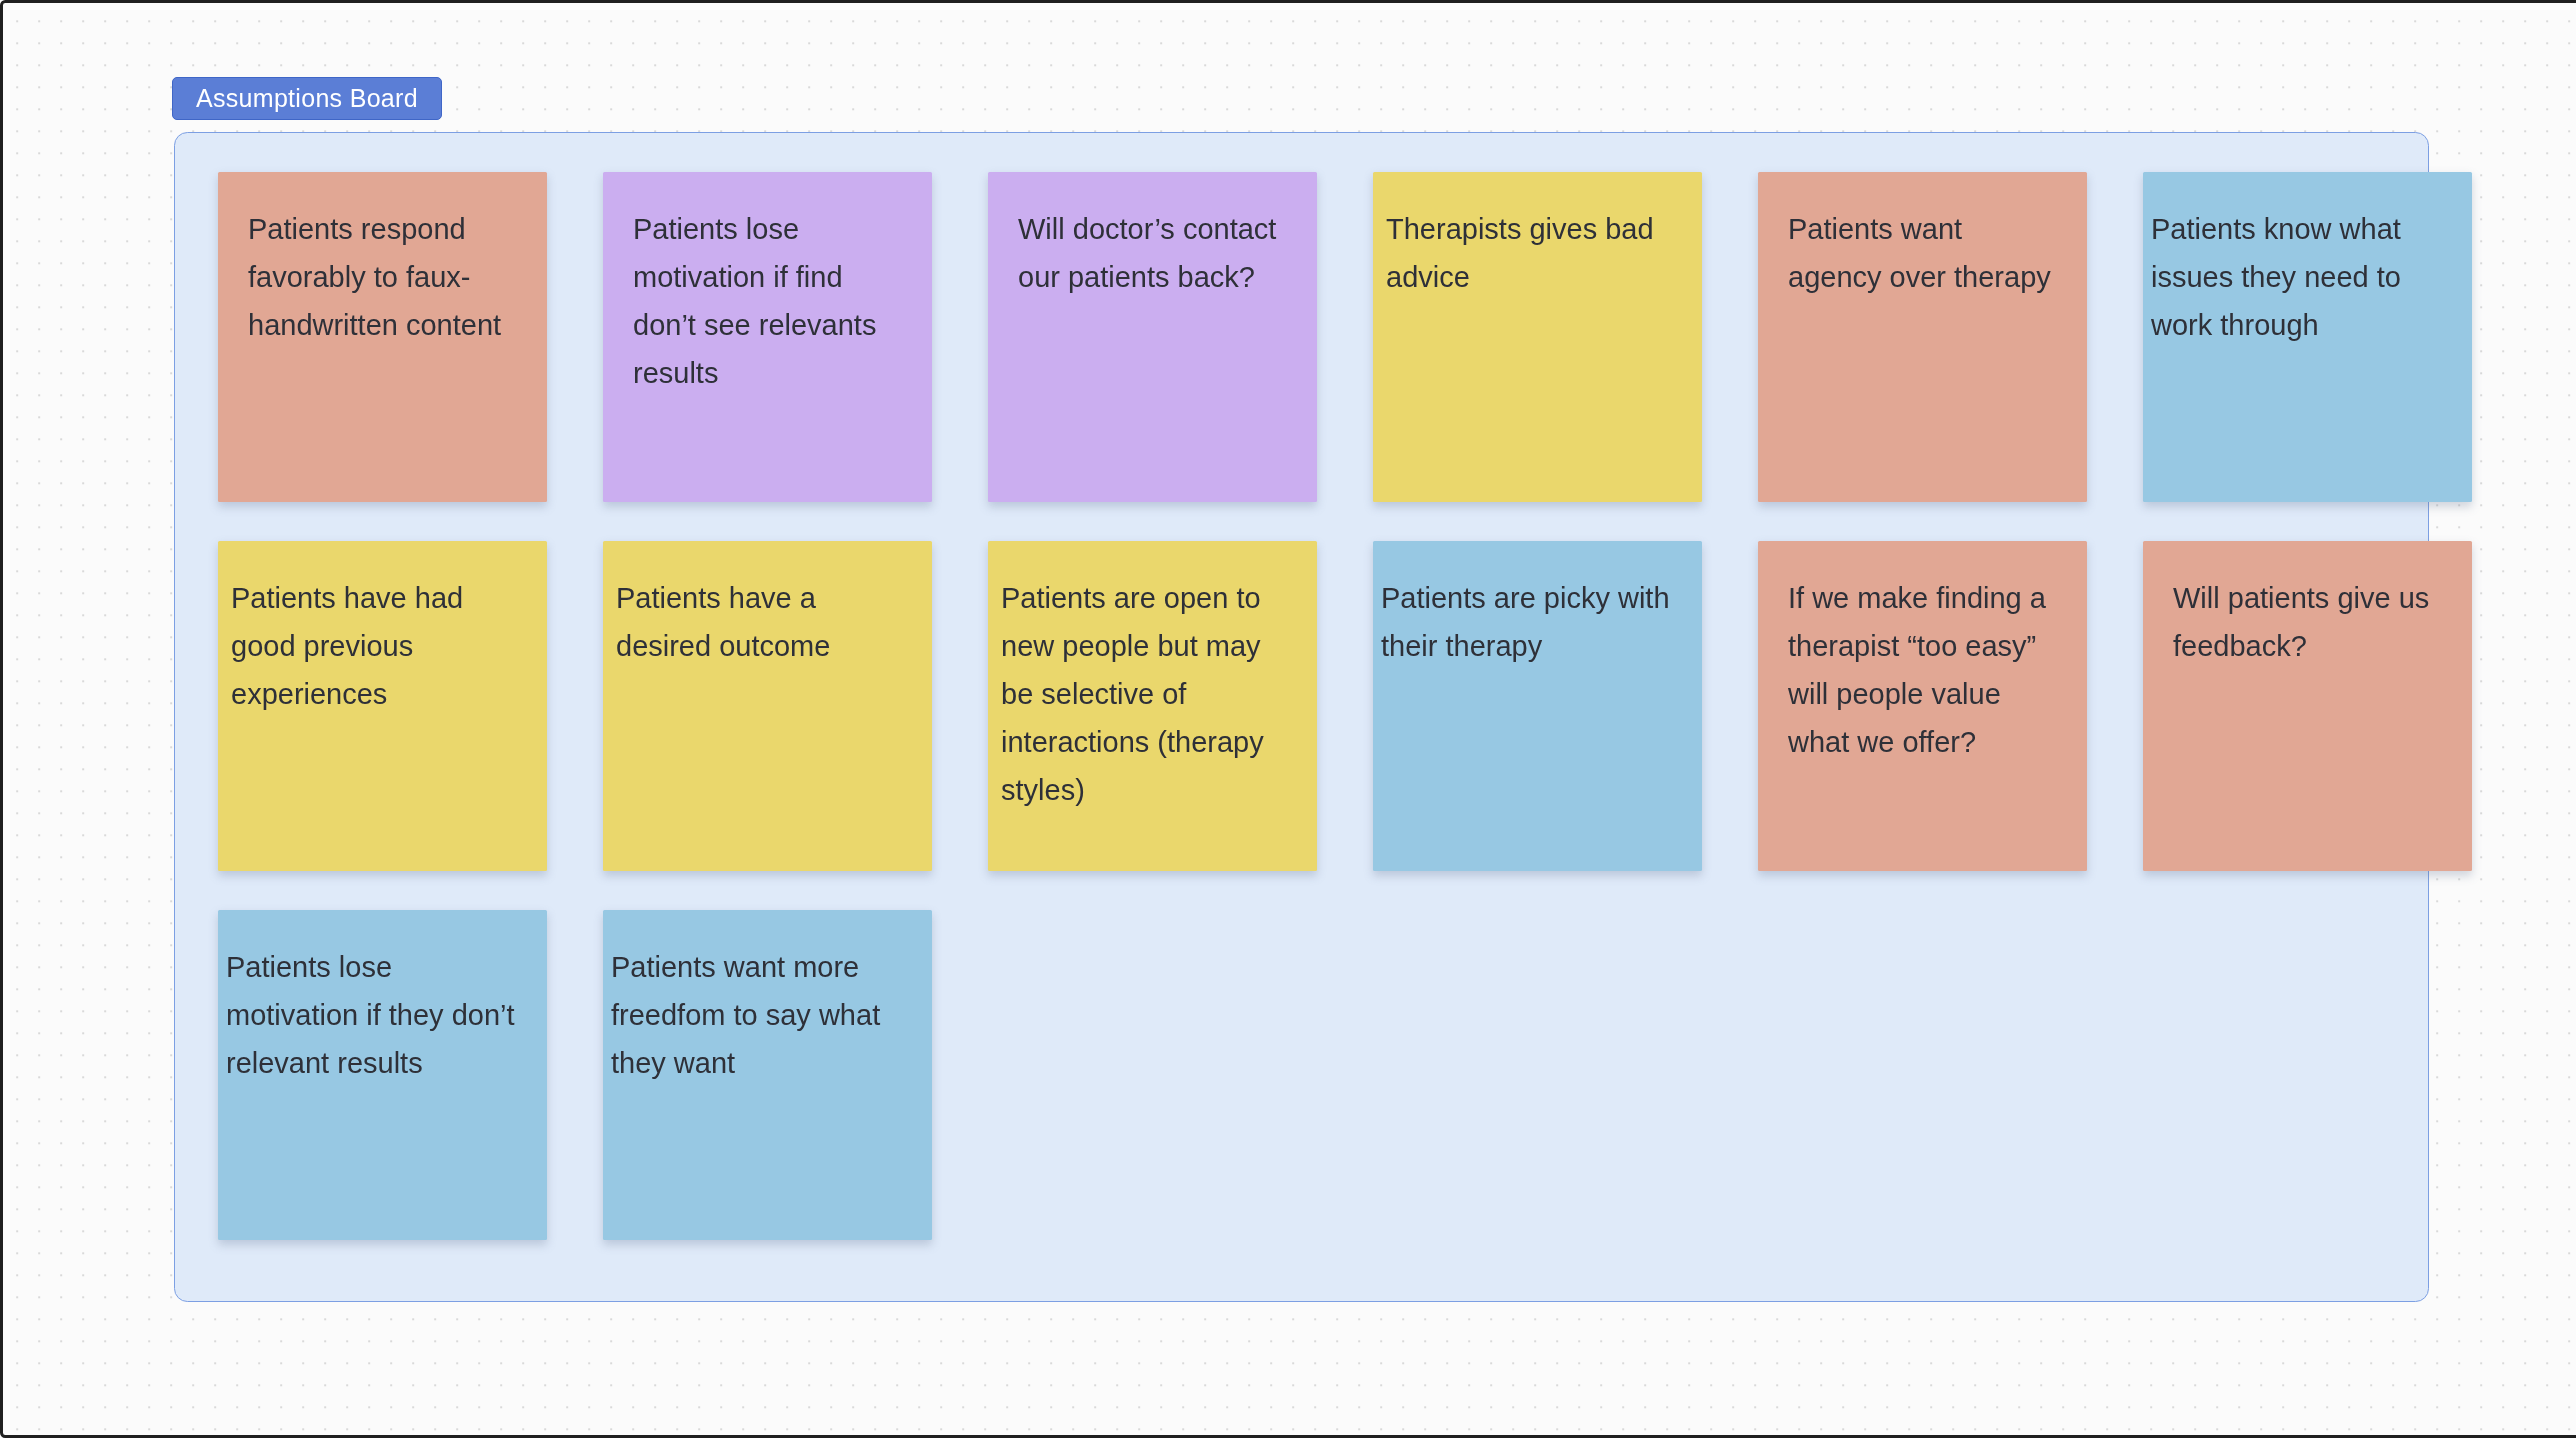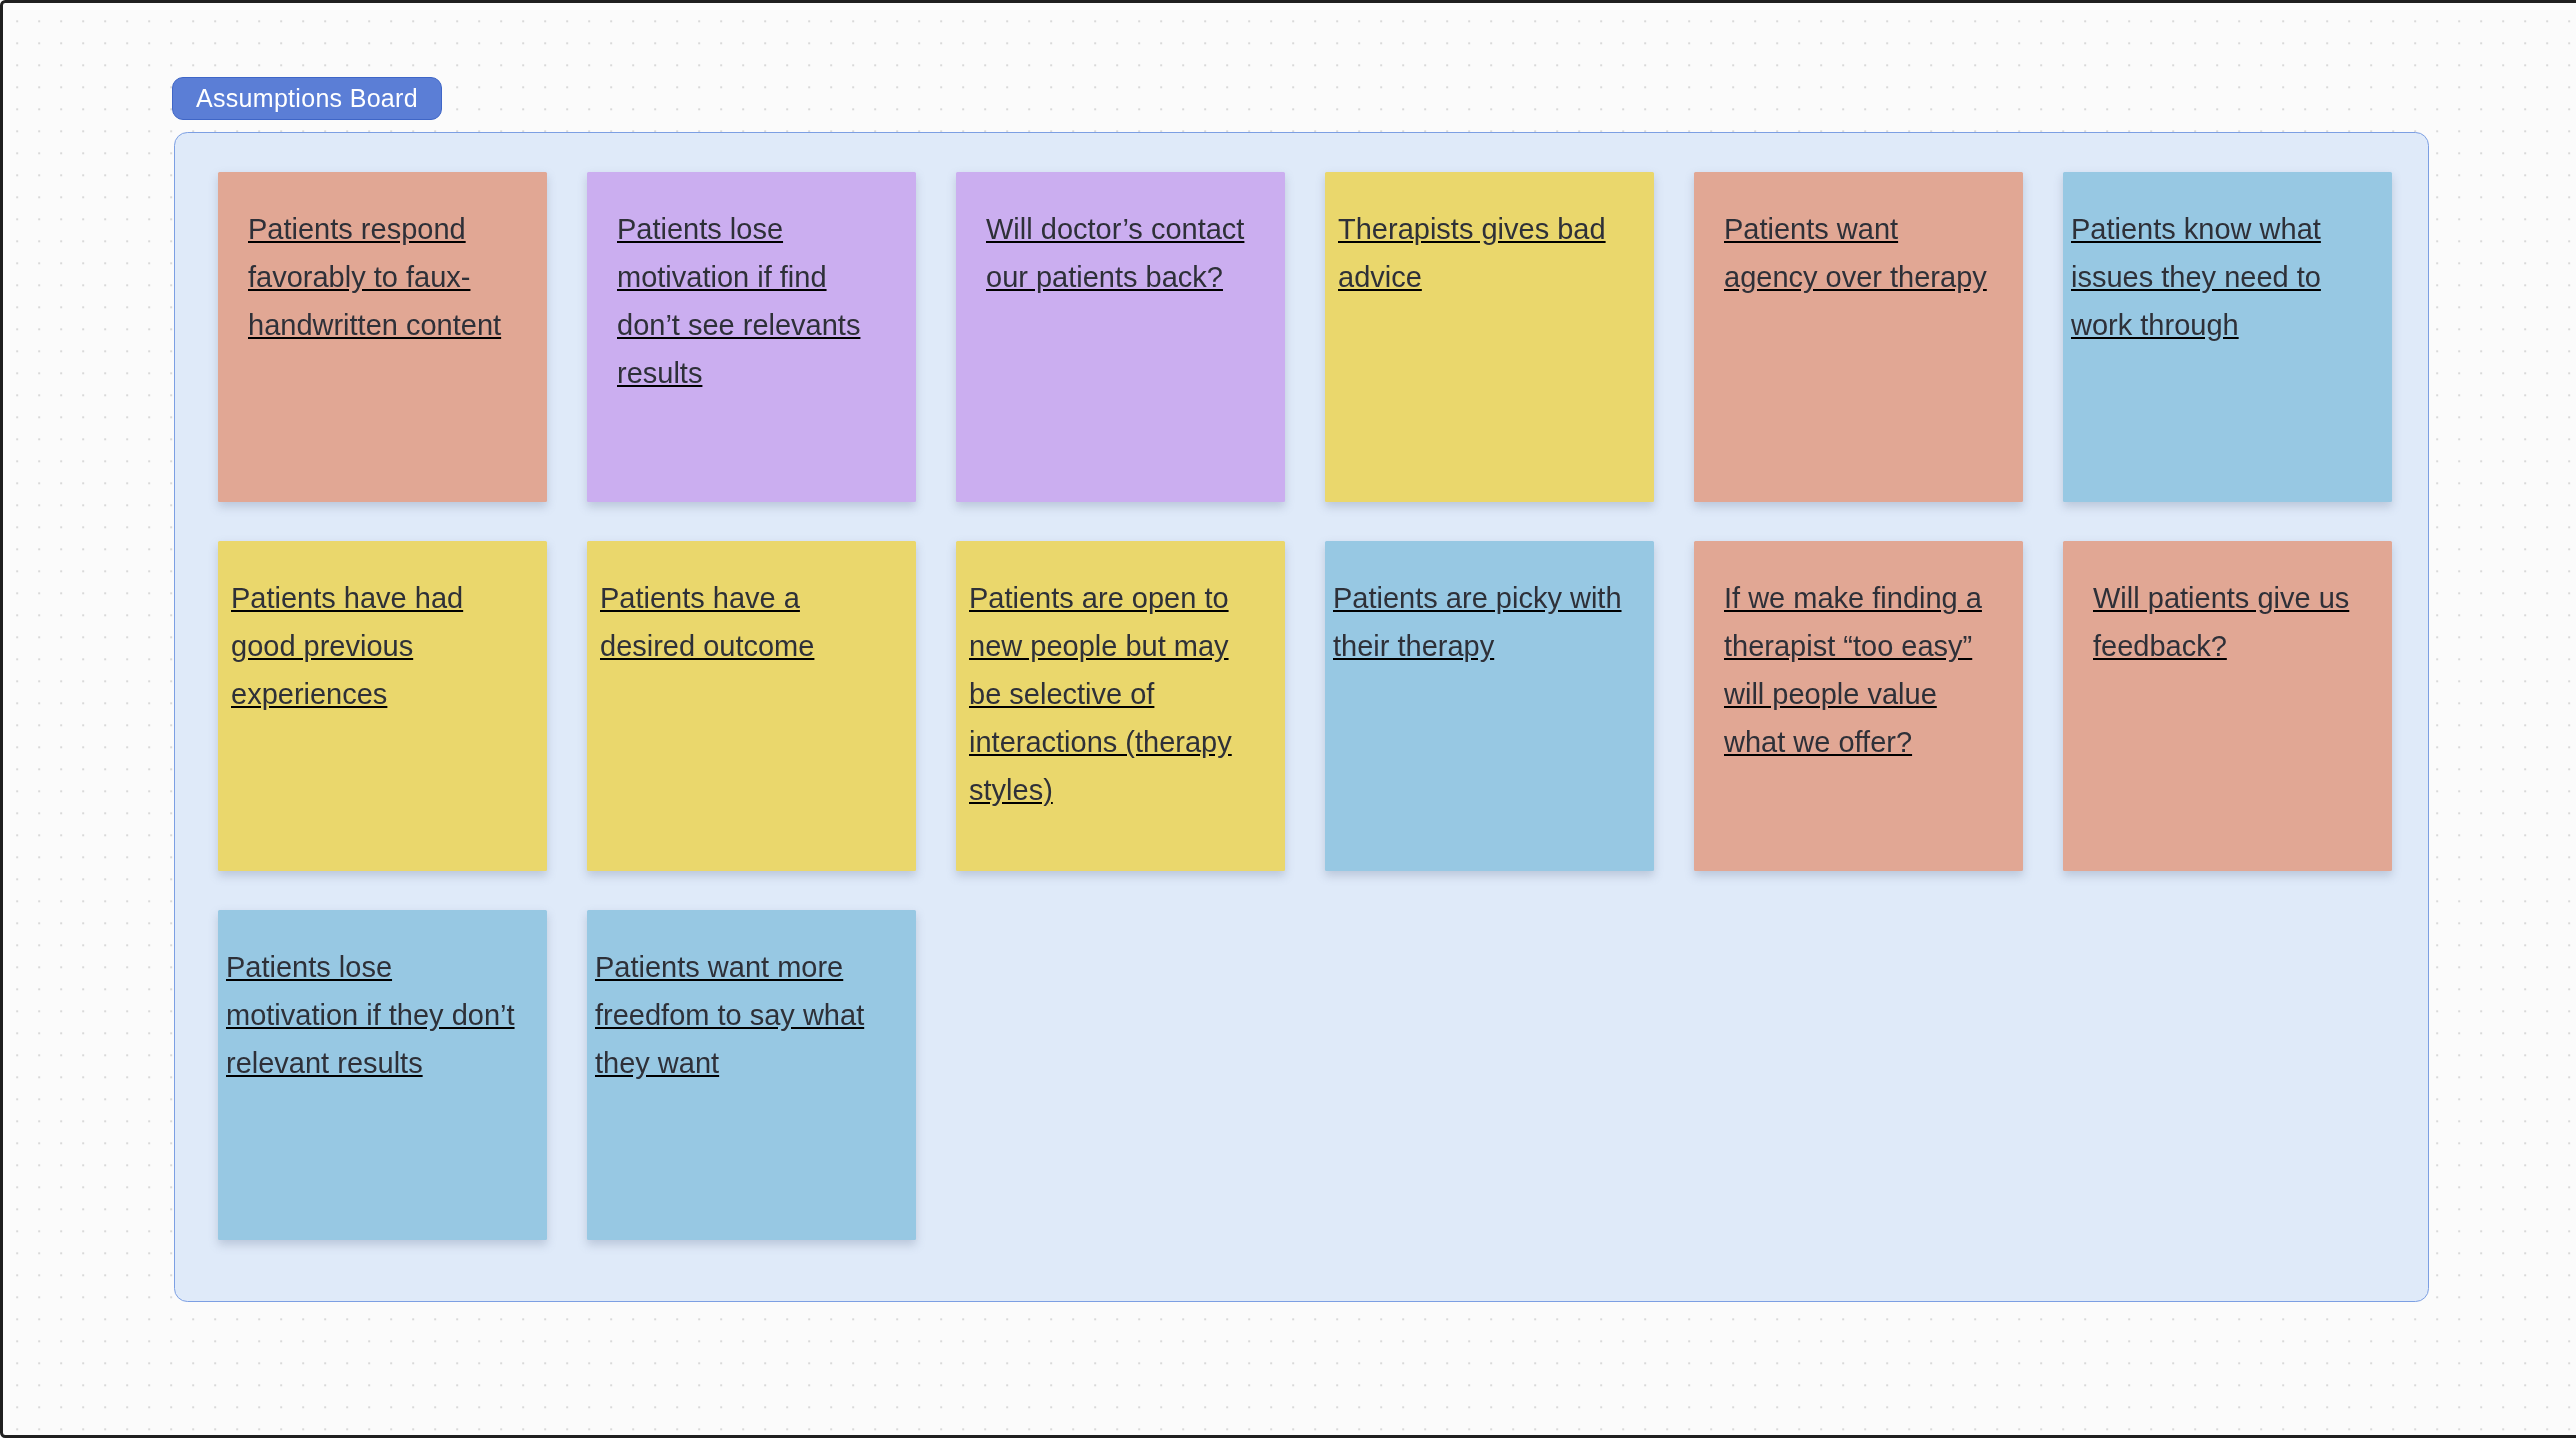--- a/index.html
+++ b/index.html
@@ -28,21 +28,21 @@
   .board-label {
     position: absolute;
     left: 172px;
     top: 77px;
     height: 43px;
     padding: 0 23px;
     display: inline-flex;
     align-items: center;
     background: var(--label-bg, #5B7ED6);
     border: 1.5px solid var(--label-border, #3F66C7);
-    border-radius: 11px;
+    border-radius: 5px;
     box-sizing: border-box;
     z-index: 10;
   }
   .board-label span {
     color: var(--label-text, #FFFFFF);
     font-size: 25px;
     font-weight: 500;
     letter-spacing: 0.3px;
     white-space: nowrap;
   }
@@ -54,23 +54,22 @@
     height: 1170px;
     background: var(--board-fill, #DFEAF9);
     border: 1.5px solid var(--board-border, #7C9FE3);
     border-radius: 13.4px;
     box-sizing: border-box;
   }
   .notes-grid {
     display: grid;
     grid-template-columns: repeat(6, 329px);
     grid-auto-rows: 330px;
-    gap: 39px 40px;
+    gap: 39px 56px;
     padding: 39px 31px 59px 43px;
-    text-decoration: underline;
   }
   .note {
     box-sizing: border-box;
     padding: 33px 30px;
     font-size: 29px;
     line-height: 48px;
     color: var(--note-text, #2E3038);
     border-radius: 1.5px;
     box-shadow: 0 4.1px 9.3px rgba(96, 112, 140, 0.28);
     overflow: hidden;

